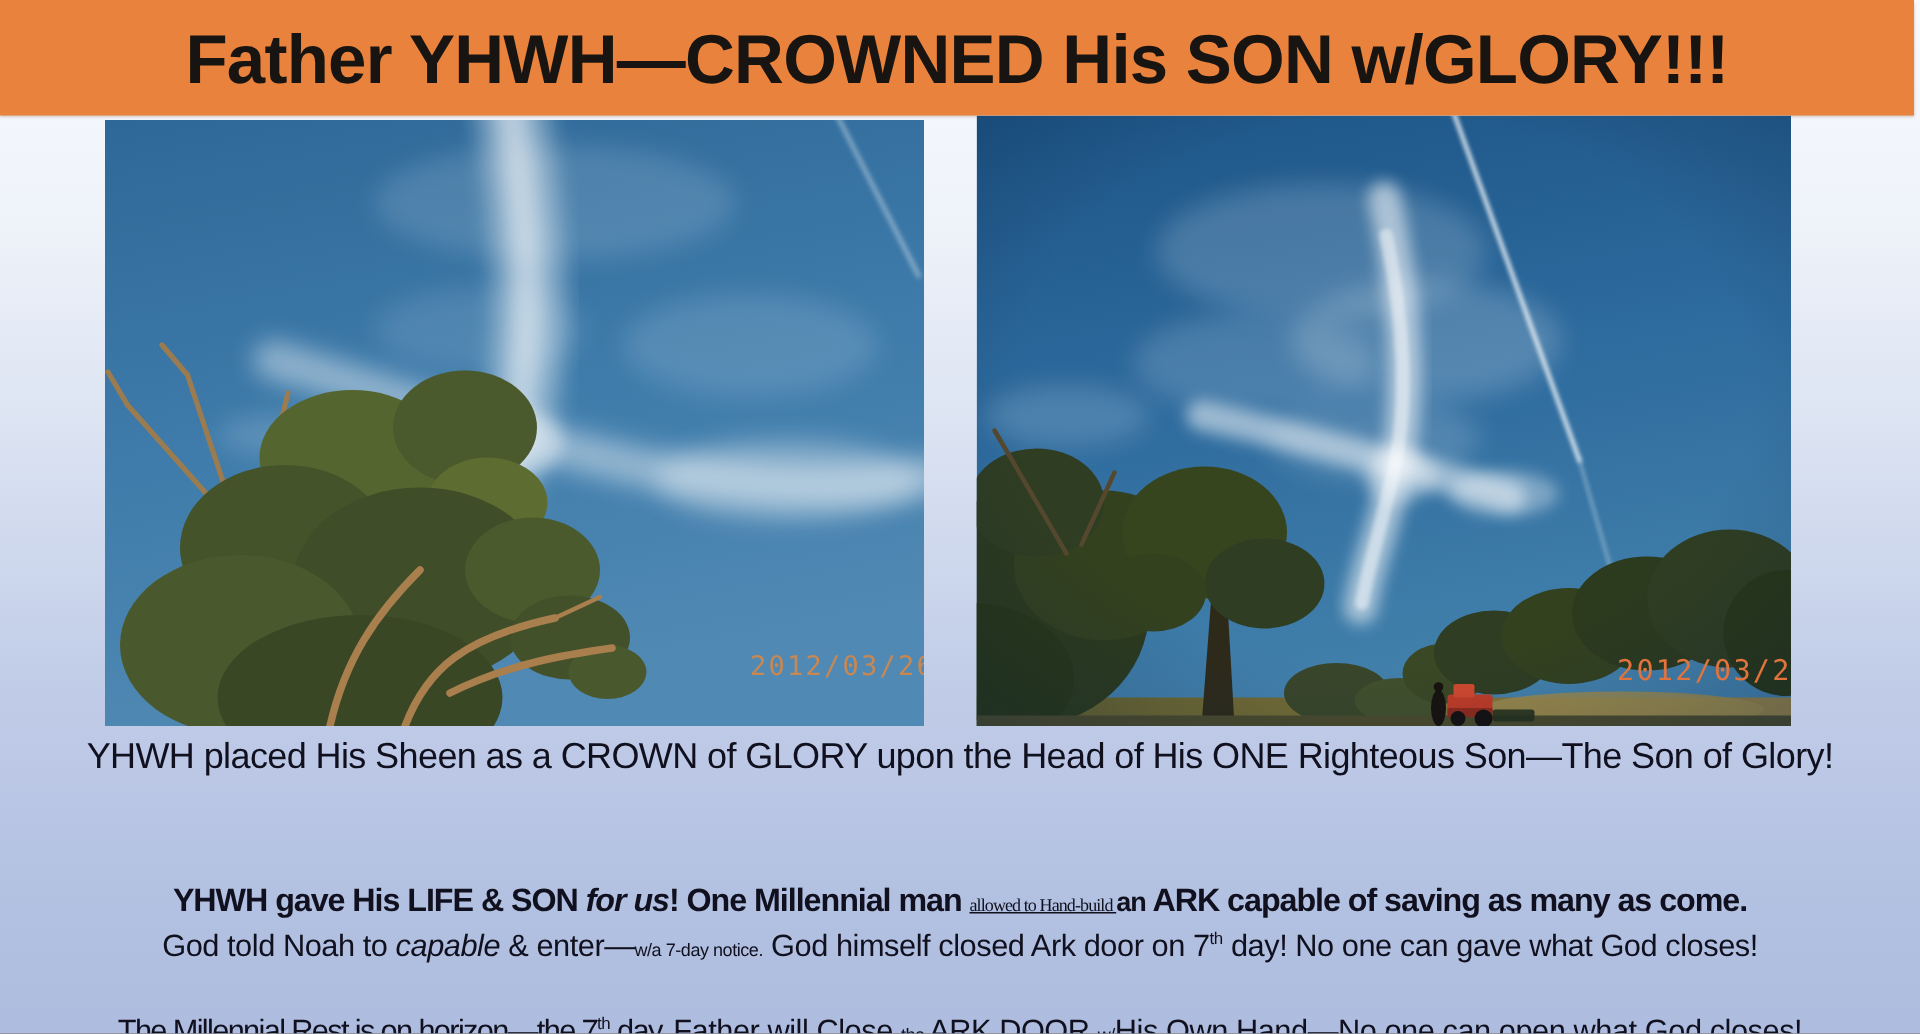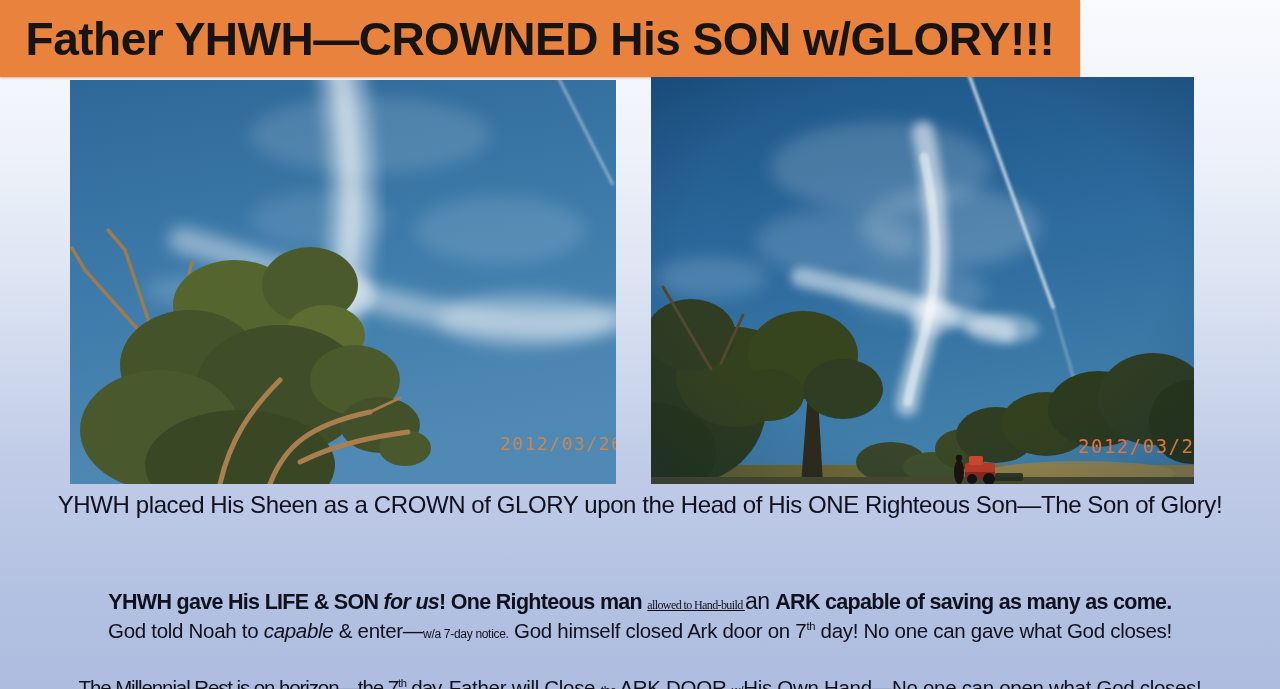--- a/index.html
+++ b/index.html
@@ -2,21 +2,21 @@
 <html><head>
 <meta charset="utf-8">
 <style>
   html,body { margin:0; padding:0; background:#888; }
   .slide {
     position:relative; width:1280px; height:689px; overflow:hidden;
     background: linear-gradient(180deg, #f9fbfe 0%, #eef2f9 22%, #dde5f3 40%, #c2cde8 65%, #b2c0e1 88%, #aebddf 100%);
     font-family:"Liberation Sans", sans-serif;
   }
   .banner {
-    position:absolute; top:0; left:0; width:1080px; height:77px;
+    position:absolute; top:0; left:0; width:1276px; height:77px;
     background:#e8823c; display:flex; align-items:center; justify-content:center;
     box-shadow:0 1px 2px rgba(120,70,20,.35);
   }
   .banner h1 { margin:0; font-size:46px; font-weight:700; color:#171411; letter-spacing:-0.5px; }
 
   figure.photo { position:absolute; margin:0; overflow:hidden; }
   .photo-left  { left:70px;  top:80px; width:546px; height:404px; }
   .photo-right { left:651px; top:77px; width:543px; height:407px; }
   .photo svg { display:block; width:100%; height:100%; }
 
@@ -24,21 +24,21 @@
   .cap   { top:491px; font-size:24px; font-weight:400; letter-spacing:-0.4px; }
   .l-noah   { top:542px; font-size:20.5px; letter-spacing:-0.4px; }
   .l-ark    { top:566px; font-size:21.5px; font-weight:700; letter-spacing:-0.7px; }
   .l-gather { top:598px; font-size:20.5px; letter-spacing:-0.3px; }
   .l-yah    { top:624px; font-size:21.5px; font-weight:700; letter-spacing:-0.7px; }
   .l-mill   { top:655px; font-size:20.5px; letter-spacing:-0.3px; }
 
   .it  { font-style:italic; }
   .sm  { font-size:12px; }
   .und { font-weight:400; font-size:12px; text-decoration:underline; letter-spacing:-0.6px;font-family:Liberation Serif, serif; }
-  .lt  { font-weight:400; font-size:23px; letter-spacing:-0.6px; }
+  .lt  { font-weight:700; font-size:18px; letter-spacing:-0.6px; }
   .cond{ letter-spacing:-1.1px; }
   sup.th { font-size:0.55em; vertical-align:super; line-height:0; }
 </style>
 </head>
 <body>
 
 <div class="slide">
 
   <header class="banner">
     <h1>Father YHWH—CROWNED His SON w/GLORY!!!</h1>
@@ -193,20 +193,20 @@
       <rect x="0" y="0" width="543" height="407" fill="url(#vignR)"></rect>
       <text x="427" y="376" font-size="19" letter-spacing="1.5" fill="#e0743c" font-family="DejaVu Sans Mono, monospace">2012/03/26</text>
     </svg>
   </figure>
 
   <div class="line cap">
     <span>YHWH placed His Sheen as a CROWN of GLORY upon the Head of His ONE Righteous Son—The Son of Glory!</span>
   </div>
 
 
-  <p class="line l-ark"><span>YHWH gave His LIFE &amp; SON </span><span class="it">for us</span><span>! One Righteous man </span><span class="und">allowed to Hand-build </span><span class="lt">an </span><span>ARK capable of saving as many as come.</span></p>
+  <p class="line l-ark"><span>YHWH gave His LIFE &amp; SON </span><span class="it">for us</span><span>! One Millennial man </span><span class="und">allowed to Hand-build </span><span class="lt">an </span><span>ARK capable of saving as many as come.</span></p>
 
   <p class="line l-gather"><span>God told Noah to </span><span class="it">capable</span><span> &amp; enter—</span><span class="sm">w/a 7-day notice.</span><span> God himself closed Ark door on 7</span><sup class="th">th</sup><span> day! No one can gave what God closes!</span></p>
 
 
   <p class="line l-mill"><span class="cond">The Millennial Rest is on horizon—the 7</span><sup class="th">th</sup><span class="cond"> day, </span><span>Father will Close </span><span class="sm">the </span><span>ARK DOOR </span><span class="sm">w/</span><span>His Own Hand—No one can open what God closes!</span></p>
 
 </div>
 
 </body></html>

